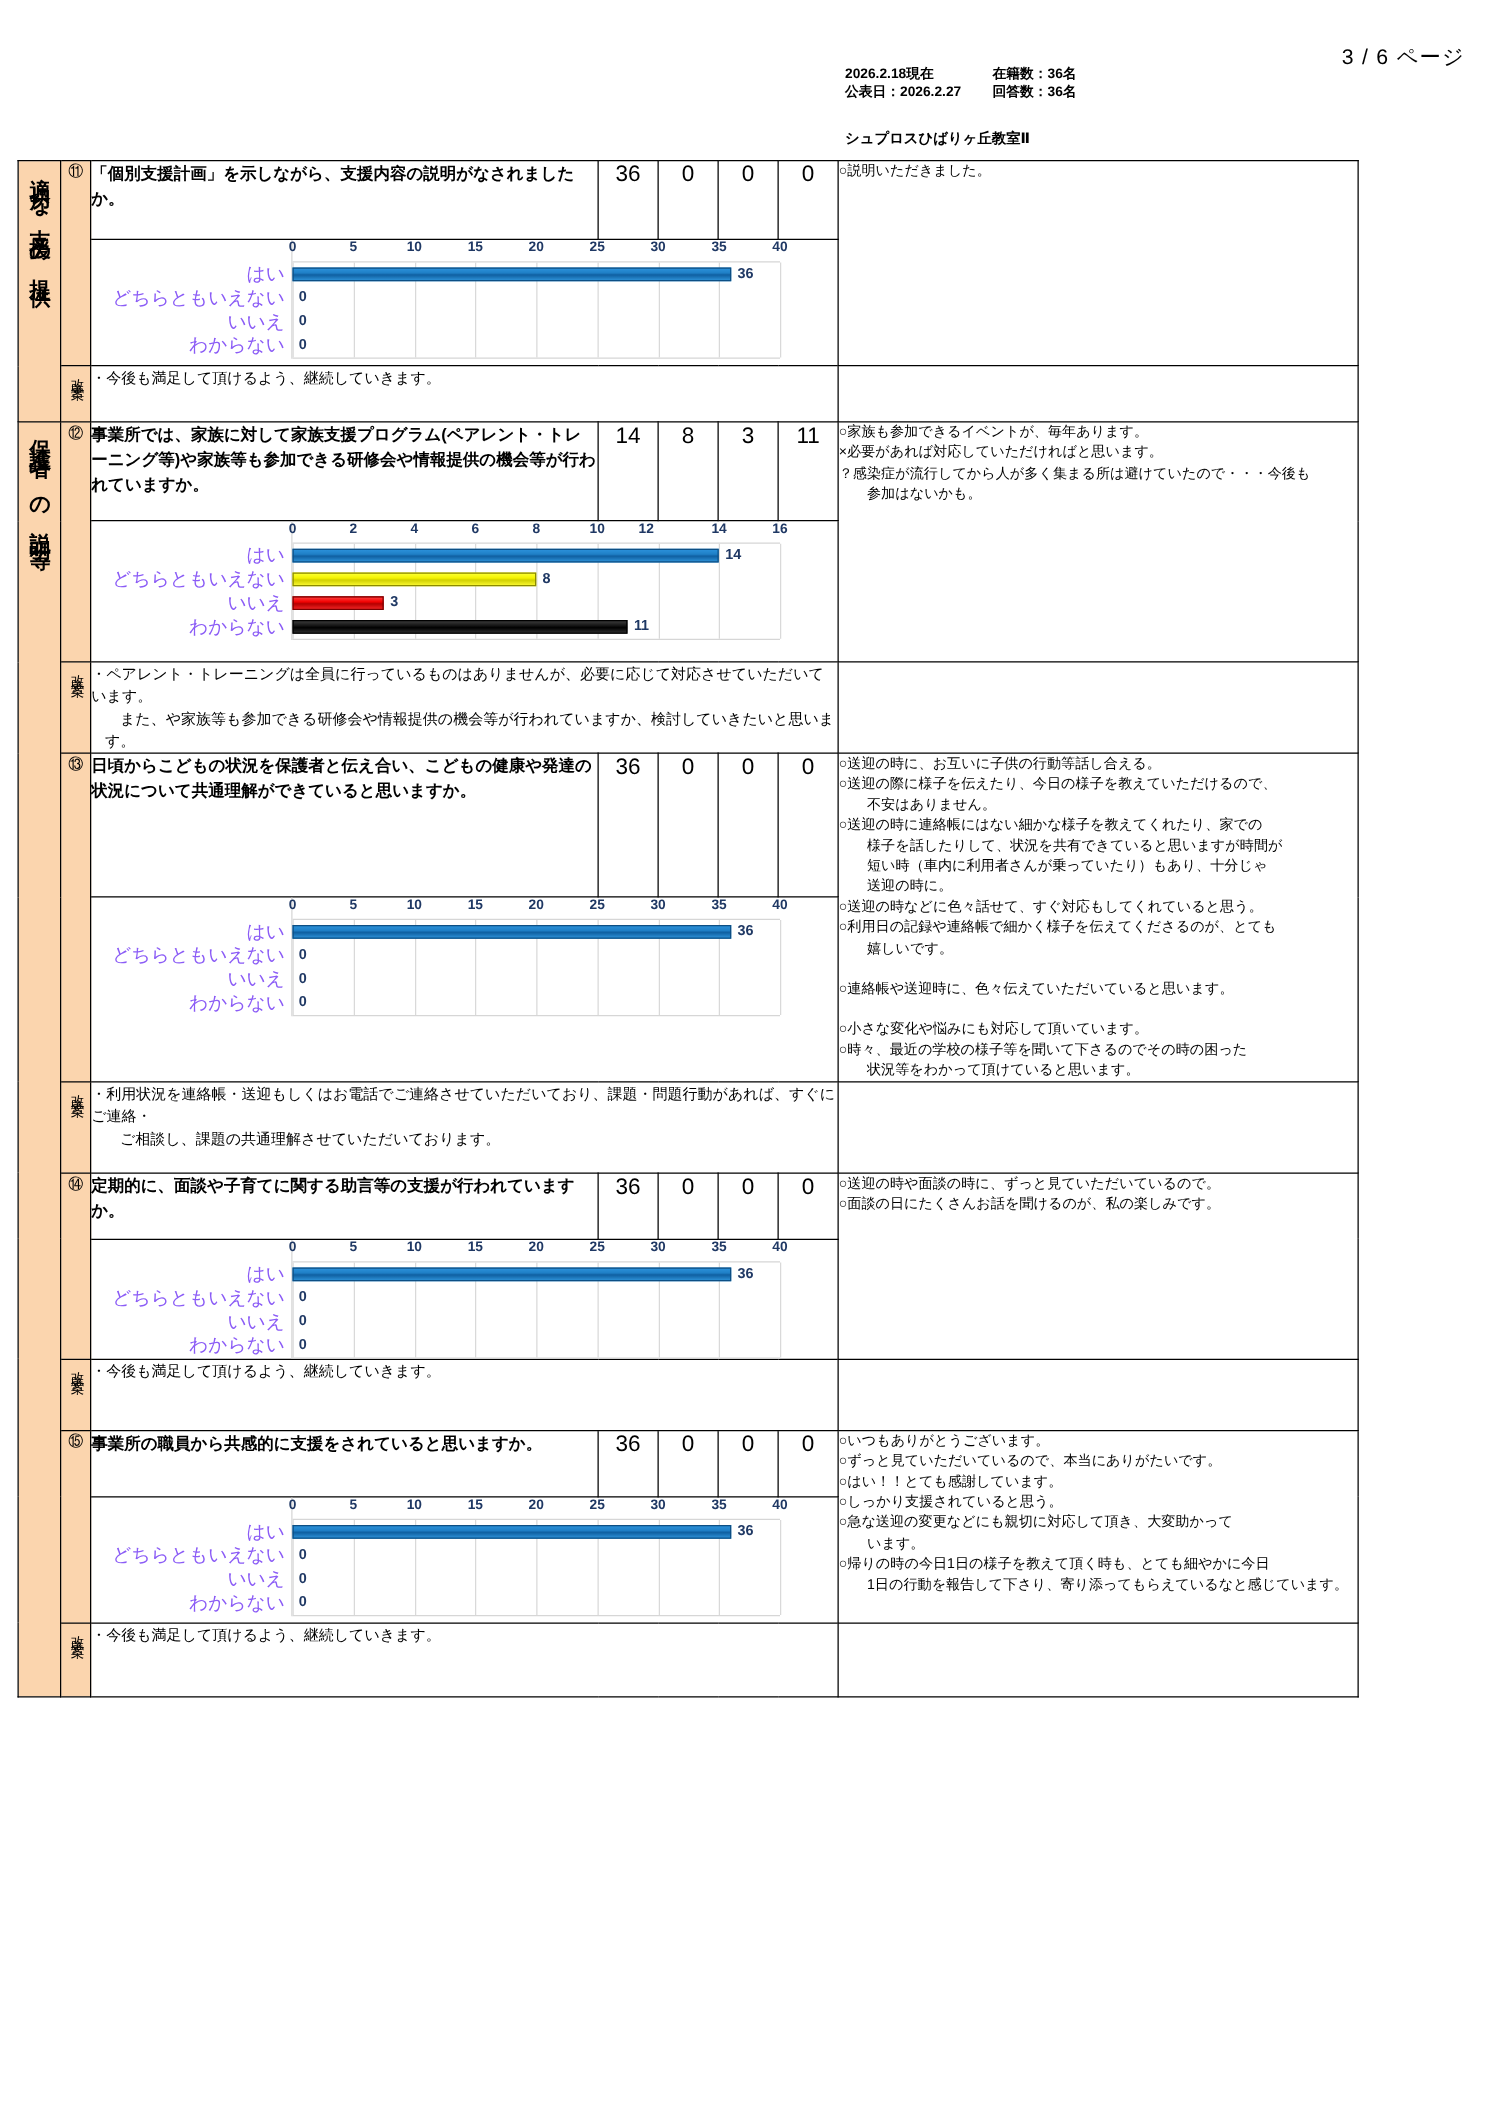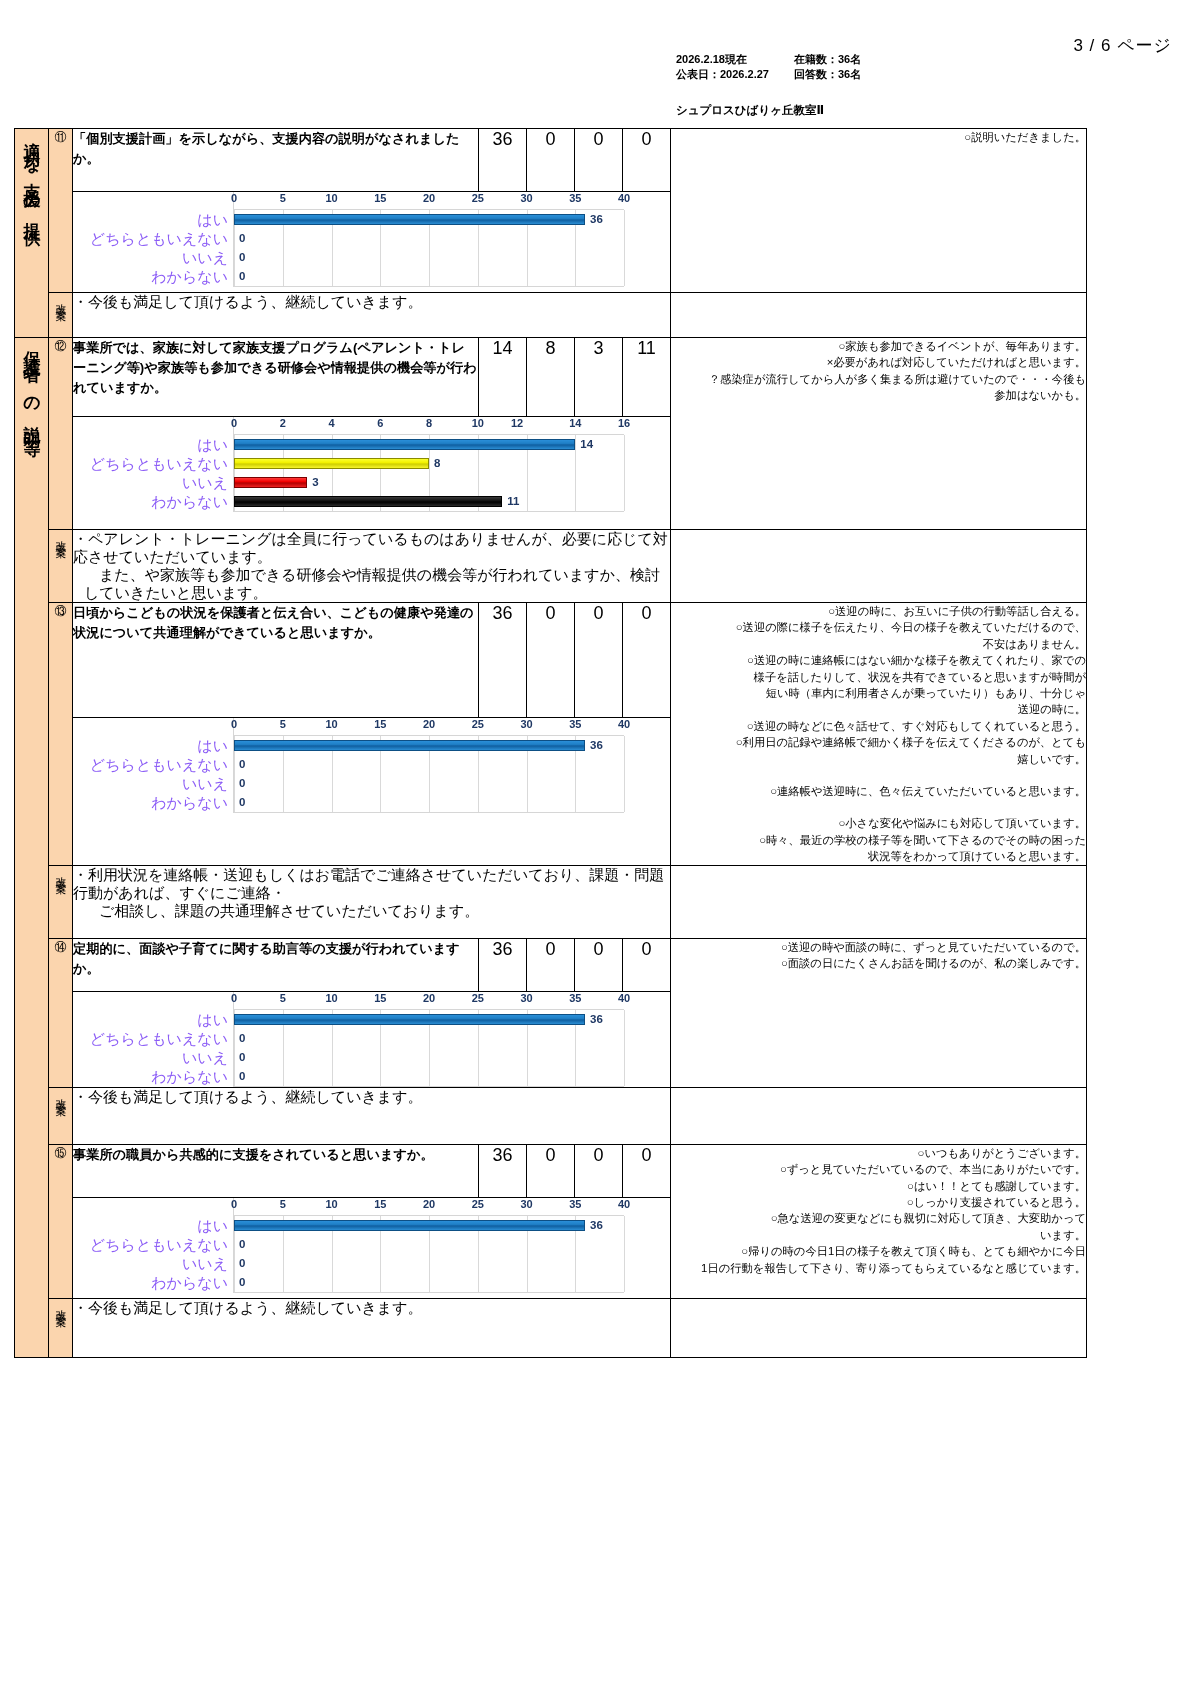--- a/index.html
+++ b/index.html
@@ -122,28 +122,27 @@
     width: 48px;
     text-align: center;
     vertical-align: middle;
     font-size: 18px;
   }
   .comment-cell {
     padding: 4px 6px;
     font-size: 11.3px;
     line-height: 16.4px;
     vertical-align: top;
-    text-align: right;
   }
   .comment-cell p { margin: 0; white-space: pre-wrap; }
   .comment-cell p.blank { height: 16px; }
 
   .note-cell {
     padding: 5px 6px;
-    font-size: 15px;
+    font-size: 12px;
     line-height: 18px;
     vertical-align: top;
   }
   .note-cell p { margin: 0; }
   .note-cell p.indent { padding-left: 11px; }
 
   
   .chart-cell { padding: 4px 0 6px 0; }
   .chart {
     position: relative;

